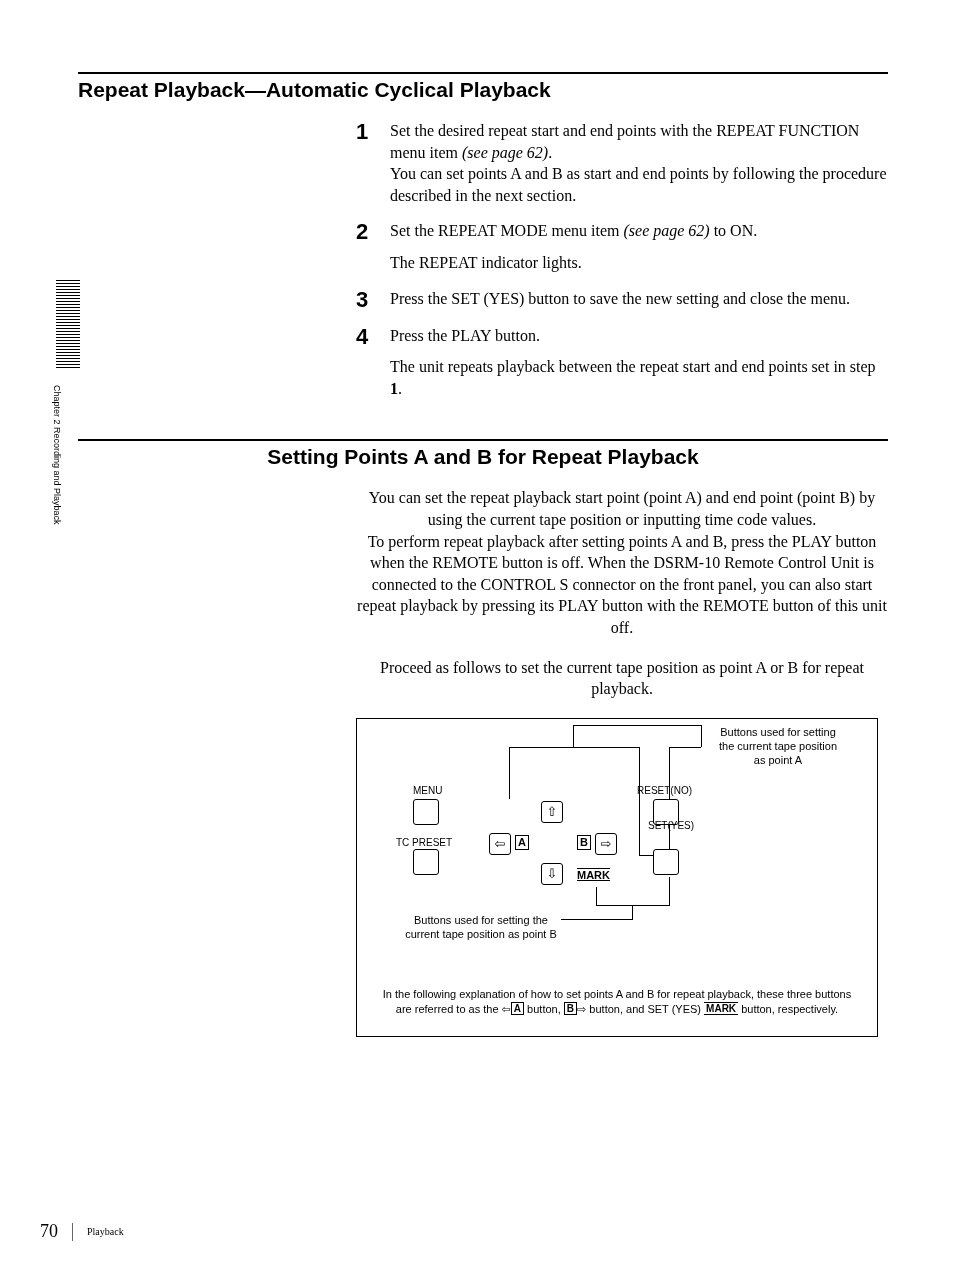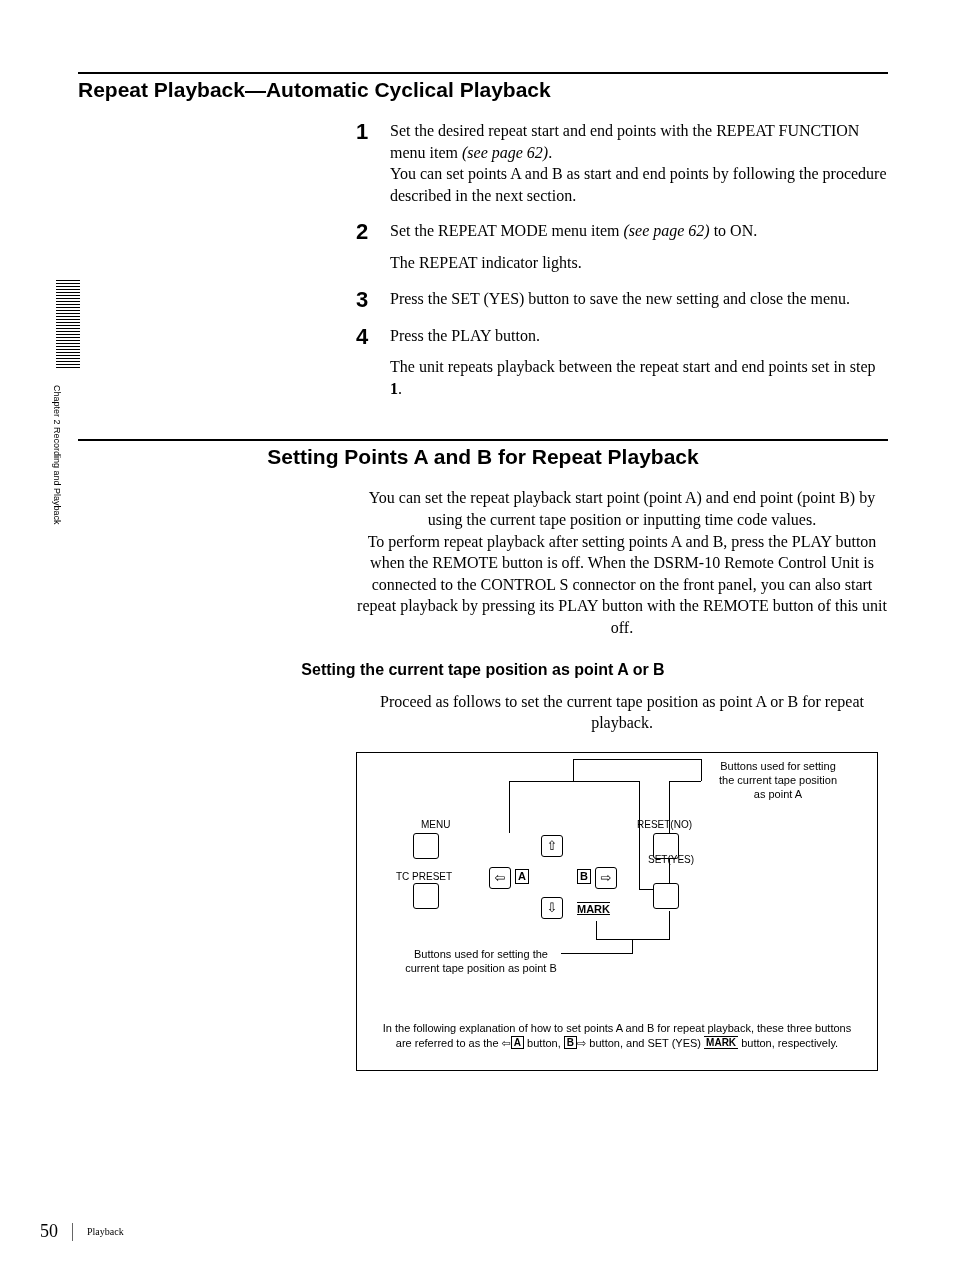--- a/index.html
+++ b/index.html
@@ -240,41 +240,40 @@
   </div>
 
   <div class="section2">
     <h2 class="section-heading">Setting Points A and B for Repeat Playback</h2>
 
     <div class="body-block">
       <span>You can set the repeat playback start point (point A) and end point (point B) by using the current tape position or inputting time code values.</span><br>
       <span>To perform repeat playback after setting points A and B, press the PLAY button when the REMOTE button is off. When the DSRM-10 Remote Control Unit is connected to the CONTROL S connector on the front panel, you can also start repeat playback by pressing its PLAY button with the REMOTE button of this unit off.</span>
     </div>
 
-    <h3 class="sub-heading">Setting the current tape position as point A or B</h3>
 
     <p class="body-block">Proceed as follows to set the current tape position as point A or B for repeat playback.</p>
 
     <div class="diagram-box">
       <div class="dg-inner">
 
         <div class="callout-line" style="left:128px; top:0px; width:130px; height:1px;"></div>
         <div class="callout-line" style="left:128px; top:0px; width:1px; height:52px;"></div>
         <div class="callout-line" style="left:258px; top:0px; width:1px; height:108px;"></div>
         <div class="callout-line" style="left:258px; top:108px; width:30px; height:1px;"></div>
         <div class="callout-line" style="left:288px; top:0px; width:1px; height:108px;"></div>
 
         <div class="callout-line" style="left:192px; top:-22px; width:1px; height:22px;"></div>
         <div class="callout-line" style="left:192px; top:-22px; width:128px; height:1px;"></div>
         <div class="callout-line" style="left:288px; top:0px; width:32px; height:1px;"></div>
         <div class="callout-line" style="left:320px; top:-22px; width:1px; height:22px;"></div>
 
         <div class="callout-text" style="left:332px; top:-22px; width:130px;">Buttons used for setting the current tape position as point A</div>
 
-        <div class="dg-lbl" style="left:40px; top:38px;">MENU</div>
+        <div class="dg-lbl" style="left:32px; top:38px;">MENU</div>
         <div class="dg-btn" style="left:32px; top:52px; width:26px; height:26px;"></div>
 
         <div class="dg-lbl" style="left:256px; top:38px;">RESET(NO)</div>
         <div class="dg-btn" style="left:272px; top:52px; width:26px; height:26px;"></div>
 
         <div class="arrow-btn" style="left:160px; top:54px;">⇧</div>
 
         <div class="dg-lbl" style="left:15px; top:90px;">TC PRESET</div>
         <div class="dg-btn" style="left:32px; top:102px; width:26px; height:26px;"></div>
 
@@ -304,16 +303,16 @@
       <div class="dg-note">
         <span>In the following explanation of how to set points A and B for repeat playback, these three buttons are referred to as the </span><span>⇦</span><span class="inline-key">A</span><span> button, </span><span class="inline-key">B</span><span>⇨</span><span> button, and SET (YES) </span><span class="inline-mark">MARK</span><span> button, respectively.</span>
       </div>
     </div>
 
   </div>
 
 </div>
 
 <div class="footer">
-  <span class="page-num">50</span>
+  <span class="page-num">70</span>
   <span class="footer-sep"></span>
   <span class="footer-title">Playback</span>
 </div>
 
 </body></html>

